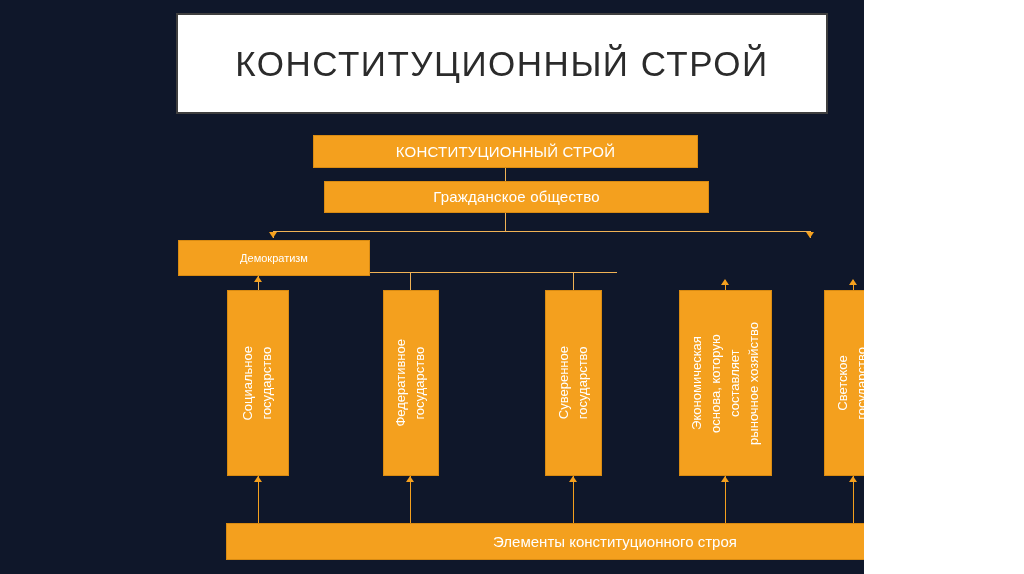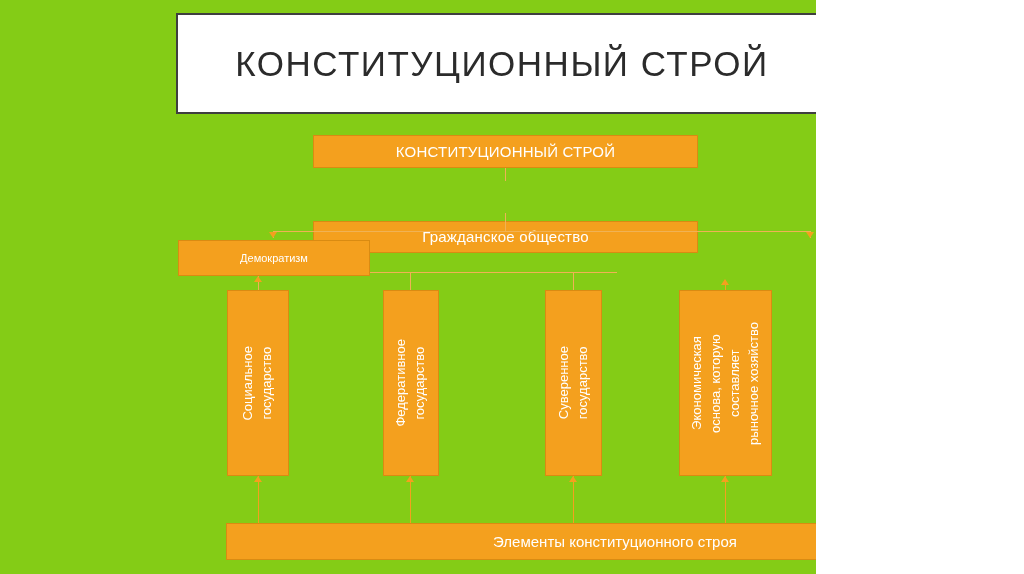--- a/index.html
+++ b/index.html
@@ -4,23 +4,24 @@
 <style>
   html, body {
     margin: 0;
     padding: 0;
     background: #ffffff;
   }
   #slide {
     position: relative;
     width: 816px;
     height: 574px;
-    background: #84cc16;
+    background: #0f172a;
     overflow: hidden;
     font-family: "Liberation Sans", "DejaVu Sans", sans-serif;
+    padding-left: 48px;
   }
 
   
   .title-card {
     position: absolute;
     left: 176px;
     top: 13px;
     width: 652px;
     height: 101px;
     background: #ffffff;
@@ -107,21 +108,21 @@
   <div class="title-card">
     <div class="title-text">КОНСТИТУЦИОННЫЙ СТРОЙ</div>
   </div>
 
   <div class="obox lvl1-text" style="left:313px; top:135px; width:385px; height:33px;">
     <span>КОНСТИТУЦИОННЫЙ СТРОЙ</span>
   </div>
 
   <div class="line-v" style="left:505px; top:168px; height:13px;"></div>
 
-  <div class="obox lvl1-text" style="left:313px; top:181px; width:385px; height:32px;margin-top:40px;">
+  <div class="obox lvl1-text" style="left:324px; top:181px; width:385px; height:32px;">
     <span>Гражданское общество</span>
   </div>
 
   <div class="line-v" style="left:505px; top:213px; height:18px;"></div>
 
   <div class="line-h" style="left:273px; top:231px; width:537px;"></div>
 
   <div class="line-v" style="left:273px; top:231px; height:7px;"></div>
   <div class="arrow-down" style="left:269px; top:232px;"></div>
 

